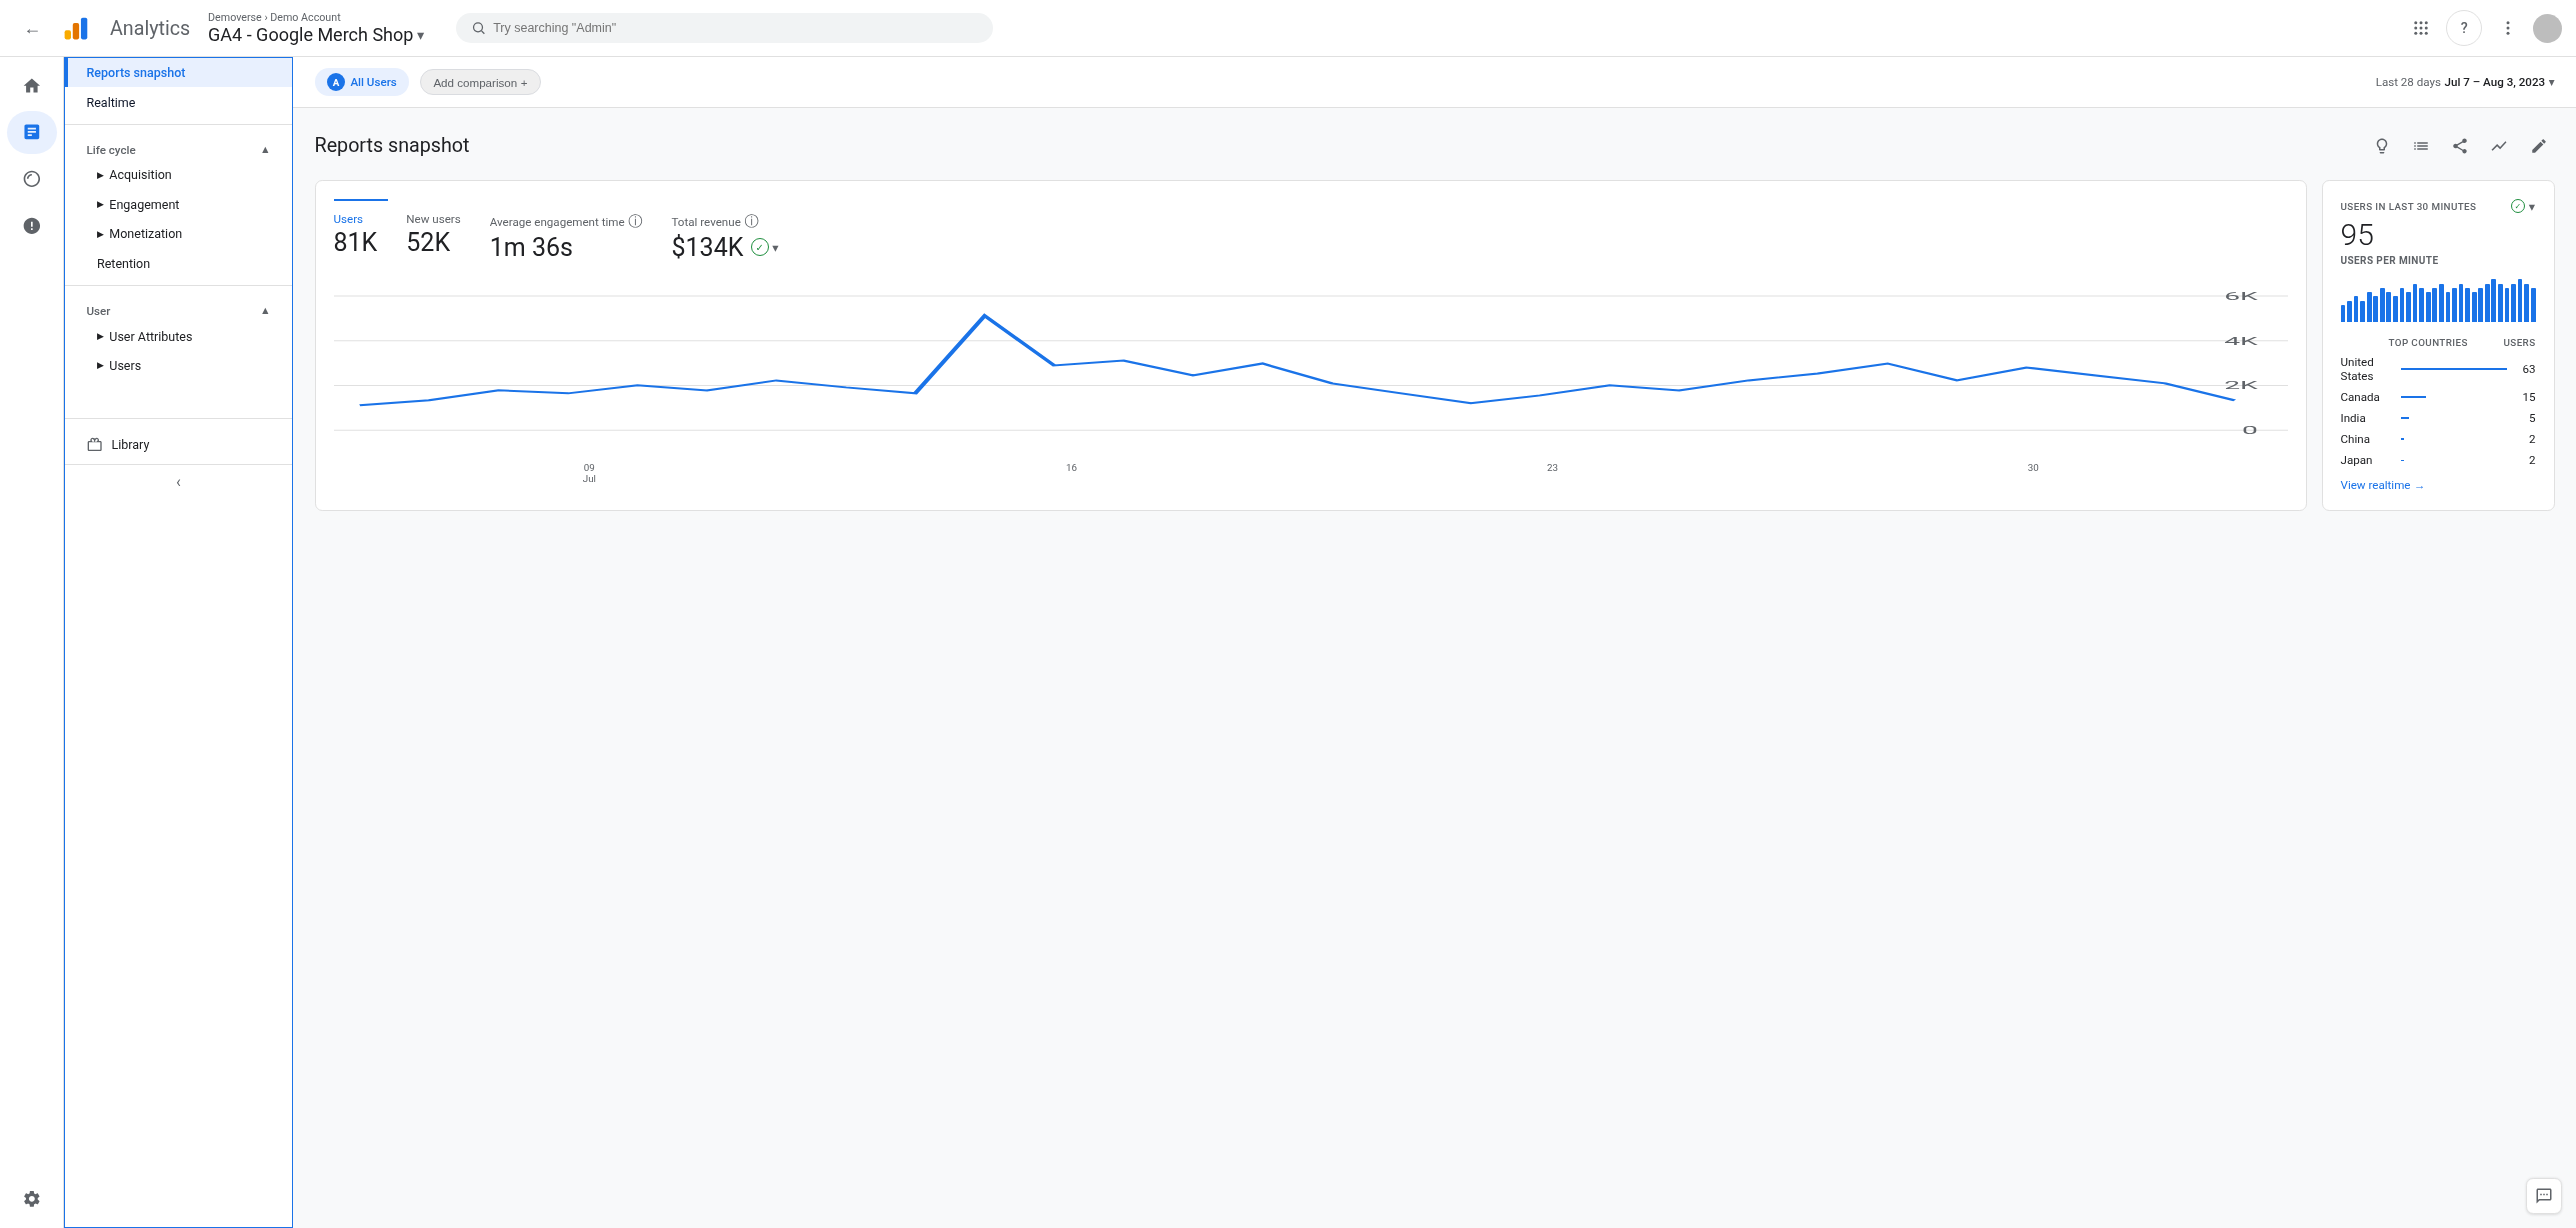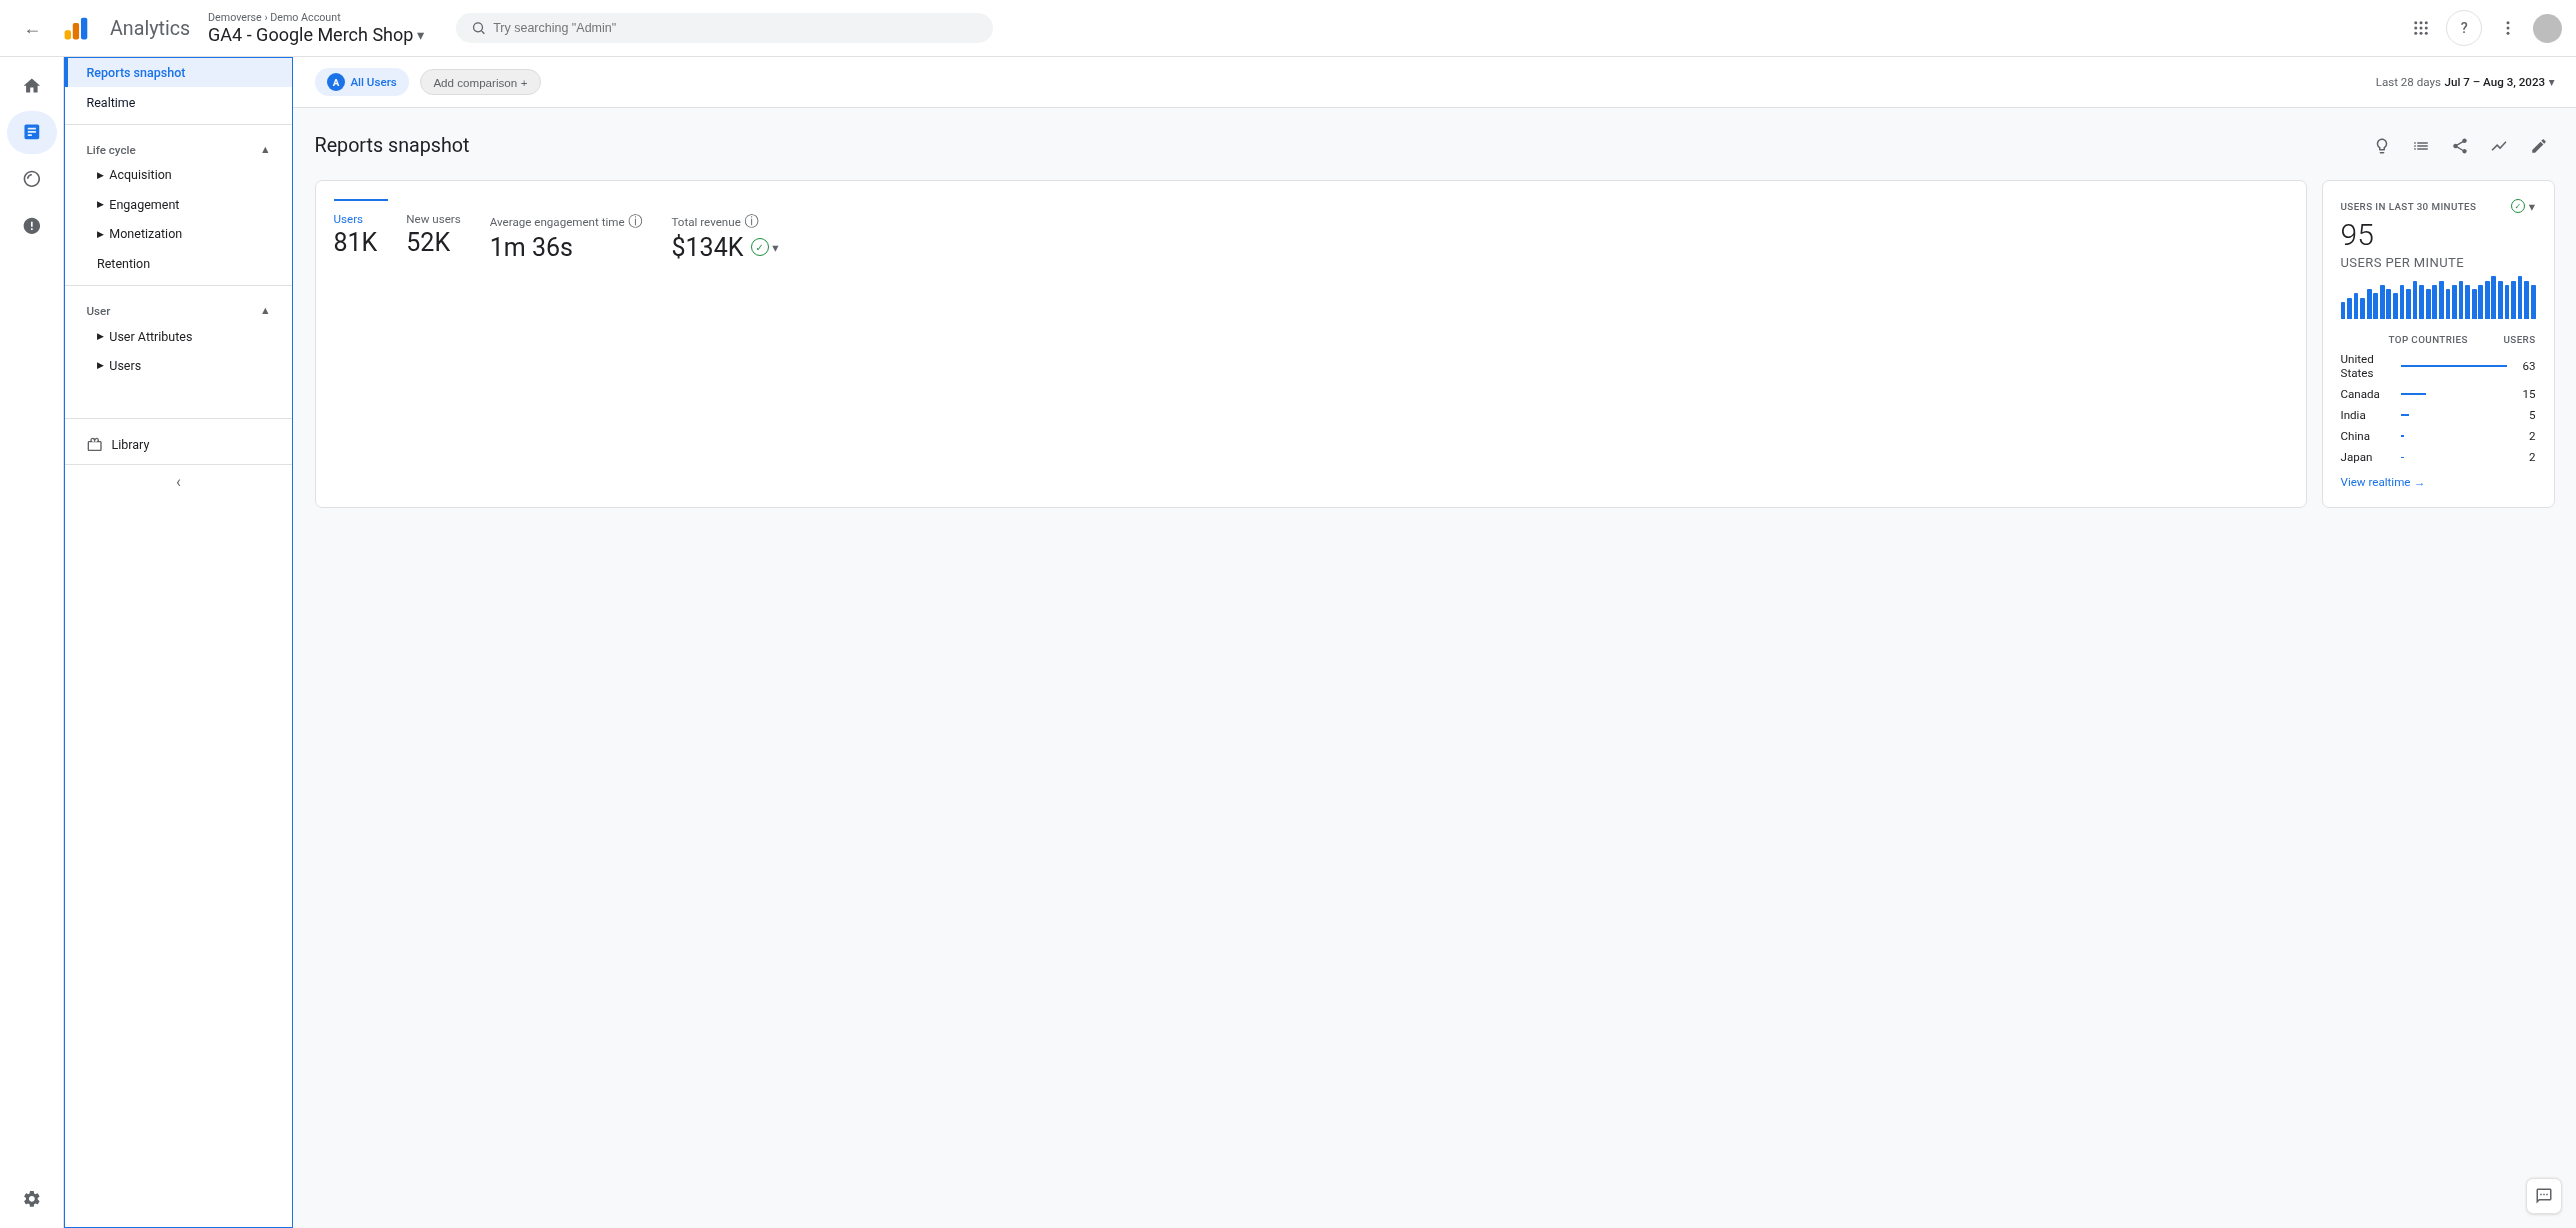--- a/index.html
+++ b/index.html
@@ -83,21 +83,21 @@
 
     
     .chart-area { position: relative; height: 179px; }
     .chart-svg { width: 100%; height: 100%; }
     .chart-labels { display: flex; justify-content: space-around; padding-top: 3.6px; font-size: 9.8px; color: #5f6368; }
 
     
     .realtime-card { width: 233px; background: #fff; border-radius: 7.2px; border: 0.9px solid #e0e0e0; padding: 18px; flex-shrink: 0; }
     .realtime-label { font-size: 9.8px; font-weight: 500; color: #5f6368; text-transform: uppercase; letter-spacing: 0.4px; margin-bottom: 3.6px; display: flex; align-items: center; justify-content: space-between; }
     .realtime-number { font-size: 30px; font-weight: 300; color: #202124; margin-bottom: 3px; }
-    .per-minute-label { font-size: 13px; font-weight: 400; color: #5f6368; text-transform: uppercase; letter-spacing: 0.4px; margin-bottom: 6px; }
+    .per-minute-label { font-size: 10px; font-weight: 700; color: #5f6368; text-transform: uppercase; letter-spacing: 0.4px; margin-bottom: 13px; }
     .mini-bars { display: flex; align-items: flex-end; gap: 1.8px; height: 43px; margin-bottom: 14.3px; }
     .mini-bar { background: #1a73e8; border-radius: 0.9px 0.9px 0 0; flex: 1; }
     .countries-header { display: flex; justify-content: space-between; font-size: 9.8px; color: #5f6368; text-transform: uppercase; letter-spacing: 0.4px; font-weight: 500; margin-bottom: 7.2px; margin-left: 48px; }
     .country-row { display: flex; align-items: center; margin-bottom: 7.2px; }
     .country-name { font-size: 11.6px; color: #202124; flex: 1; }
     .country-bar-wrap { flex: 2; margin: 0 7.2px; }
     .country-bar { height: 1.8px; background: #1a73e8; }
     .country-count { font-size: 11.6px; color: #202124; width: 21.5px; text-align: right; }
     .view-realtime { display: flex; align-items: center; gap: 3.6px; color: #1a73e8; font-size: 11.6px; cursor: pointer; margin-top: 10.7px; }
 
@@ -337,20 +337,71 @@
               <div style="display:flex; align-items:center; gap:7.2px;">
                 <span class="metric-value">$134K</span>
                 <div class="metric-status">
                   <div class="green-check">✓</div>
                   <span class="dropdown-sm">▾</span>
                 </div>
               </div>
             </div>
           </div>
 
+          <div class="chart-area">
+            <svg class="chart-svg" viewBox="0 0 760 180" preserveAspectRatio="none" style="font-size:14px">
+
+              <line x1="0" y1="20" x2="760" y2="20" stroke="#e0e0e0" stroke-width="1"></line>
+              <line x1="0" y1="65" x2="760" y2="65" stroke="#e0e0e0" stroke-width="1"></line>
+              <line x1="0" y1="110" x2="760" y2="110" stroke="#e0e0e0" stroke-width="1"></line>
+              <line x1="0" y1="155" x2="760" y2="155" stroke="#e0e0e0" stroke-width="1"></line>
+
+              <text x="748" y="24" font-size="11" fill="#5f6368" text-anchor="end">6K</text>
+              <text x="748" y="69" font-size="11" fill="#5f6368" text-anchor="end">4K</text>
+              <text x="748" y="114" font-size="11" fill="#5f6368" text-anchor="end">2K</text>
+              <text x="748" y="159" font-size="11" fill="#5f6368" text-anchor="end">0</text>
+
+              <polyline fill="none" stroke="#1a73e8" stroke-width="2" points="
+                  10,130
+                  37,125
+                  64,115
+                  91,118
+                  118,110
+                  145,115
+                  172,105
+                  199,112
+                  226,118
+                  253,40
+                  280,90
+                  307,85
+                  334,100
+                  361,88
+                  388,108
+                  415,118
+                  442,128
+                  469,120
+                  496,110
+                  523,115
+                  550,105
+                  577,98
+                  604,88
+                  631,105
+                  658,92
+                  685,100
+                  712,108
+                  739,125
+                "></polyline>
+            </svg>
+            <div class="chart-labels" style="display:flex; justify-content:space-around; padding: 3.6px 14.3px 0; font-size:9.8px; color:#5f6368;">
+              <span style="text-align:center;">09<br>Jul</span>
+              <span>16</span>
+              <span>23</span>
+              <span>30</span>
+            </div>
+          </div>
         </div>
 
         <div class="realtime-card">
           <div class="realtime-label">
             <span>USERS IN LAST 30 MINUTES</span>
             <div style="display:flex; align-items:center; gap:3.6px;">
               <div class="green-check" style="width:14.3px;height:14.3px;font-size:8px;">✓</div>
               <span style="color:#5f6368; font-size:12.5px; cursor:pointer;">▾</span>
             </div>
           </div>

